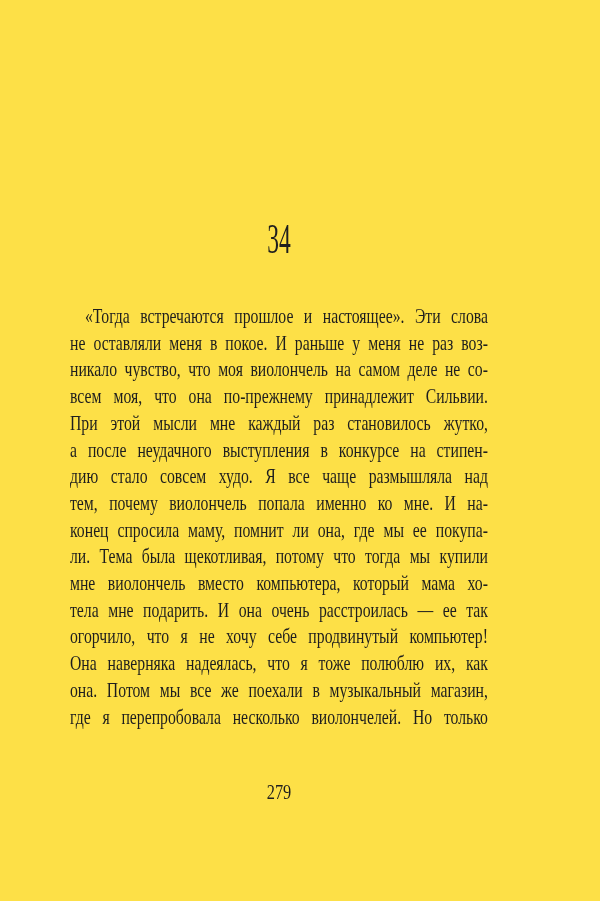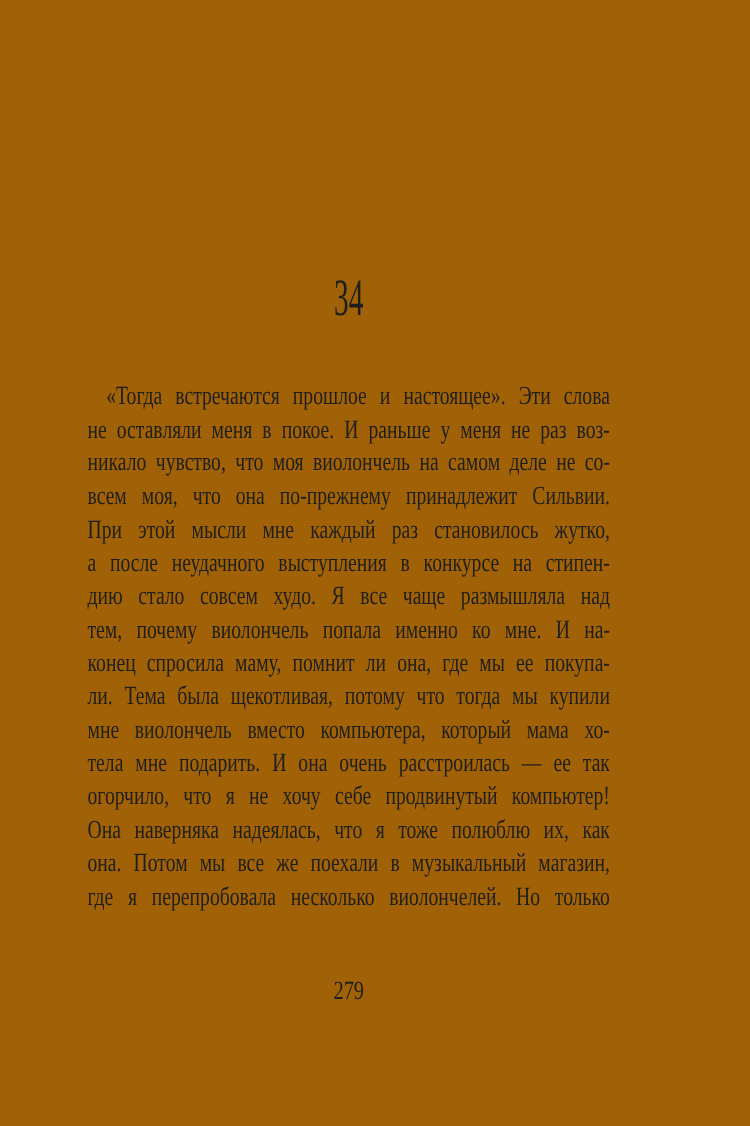--- a/index.html
+++ b/index.html
@@ -4,21 +4,21 @@
 <style>
   html, body {
     margin: 0;
     padding: 0;
     background: #fdfdfd;
   }
   .page {
     position: relative;
     width: 600px;
     height: 901px;
-    background: #a16207;
+    background: #fde047;
     color: #1e1e1e;
     font-family: "Liberation Serif", "DejaVu Serif", serif;
     overflow: hidden;
   }
   .chapter-heading {
     position: absolute;
     top: 219px;
     left: 70px;
     width: 418px;
     height: 40px;

